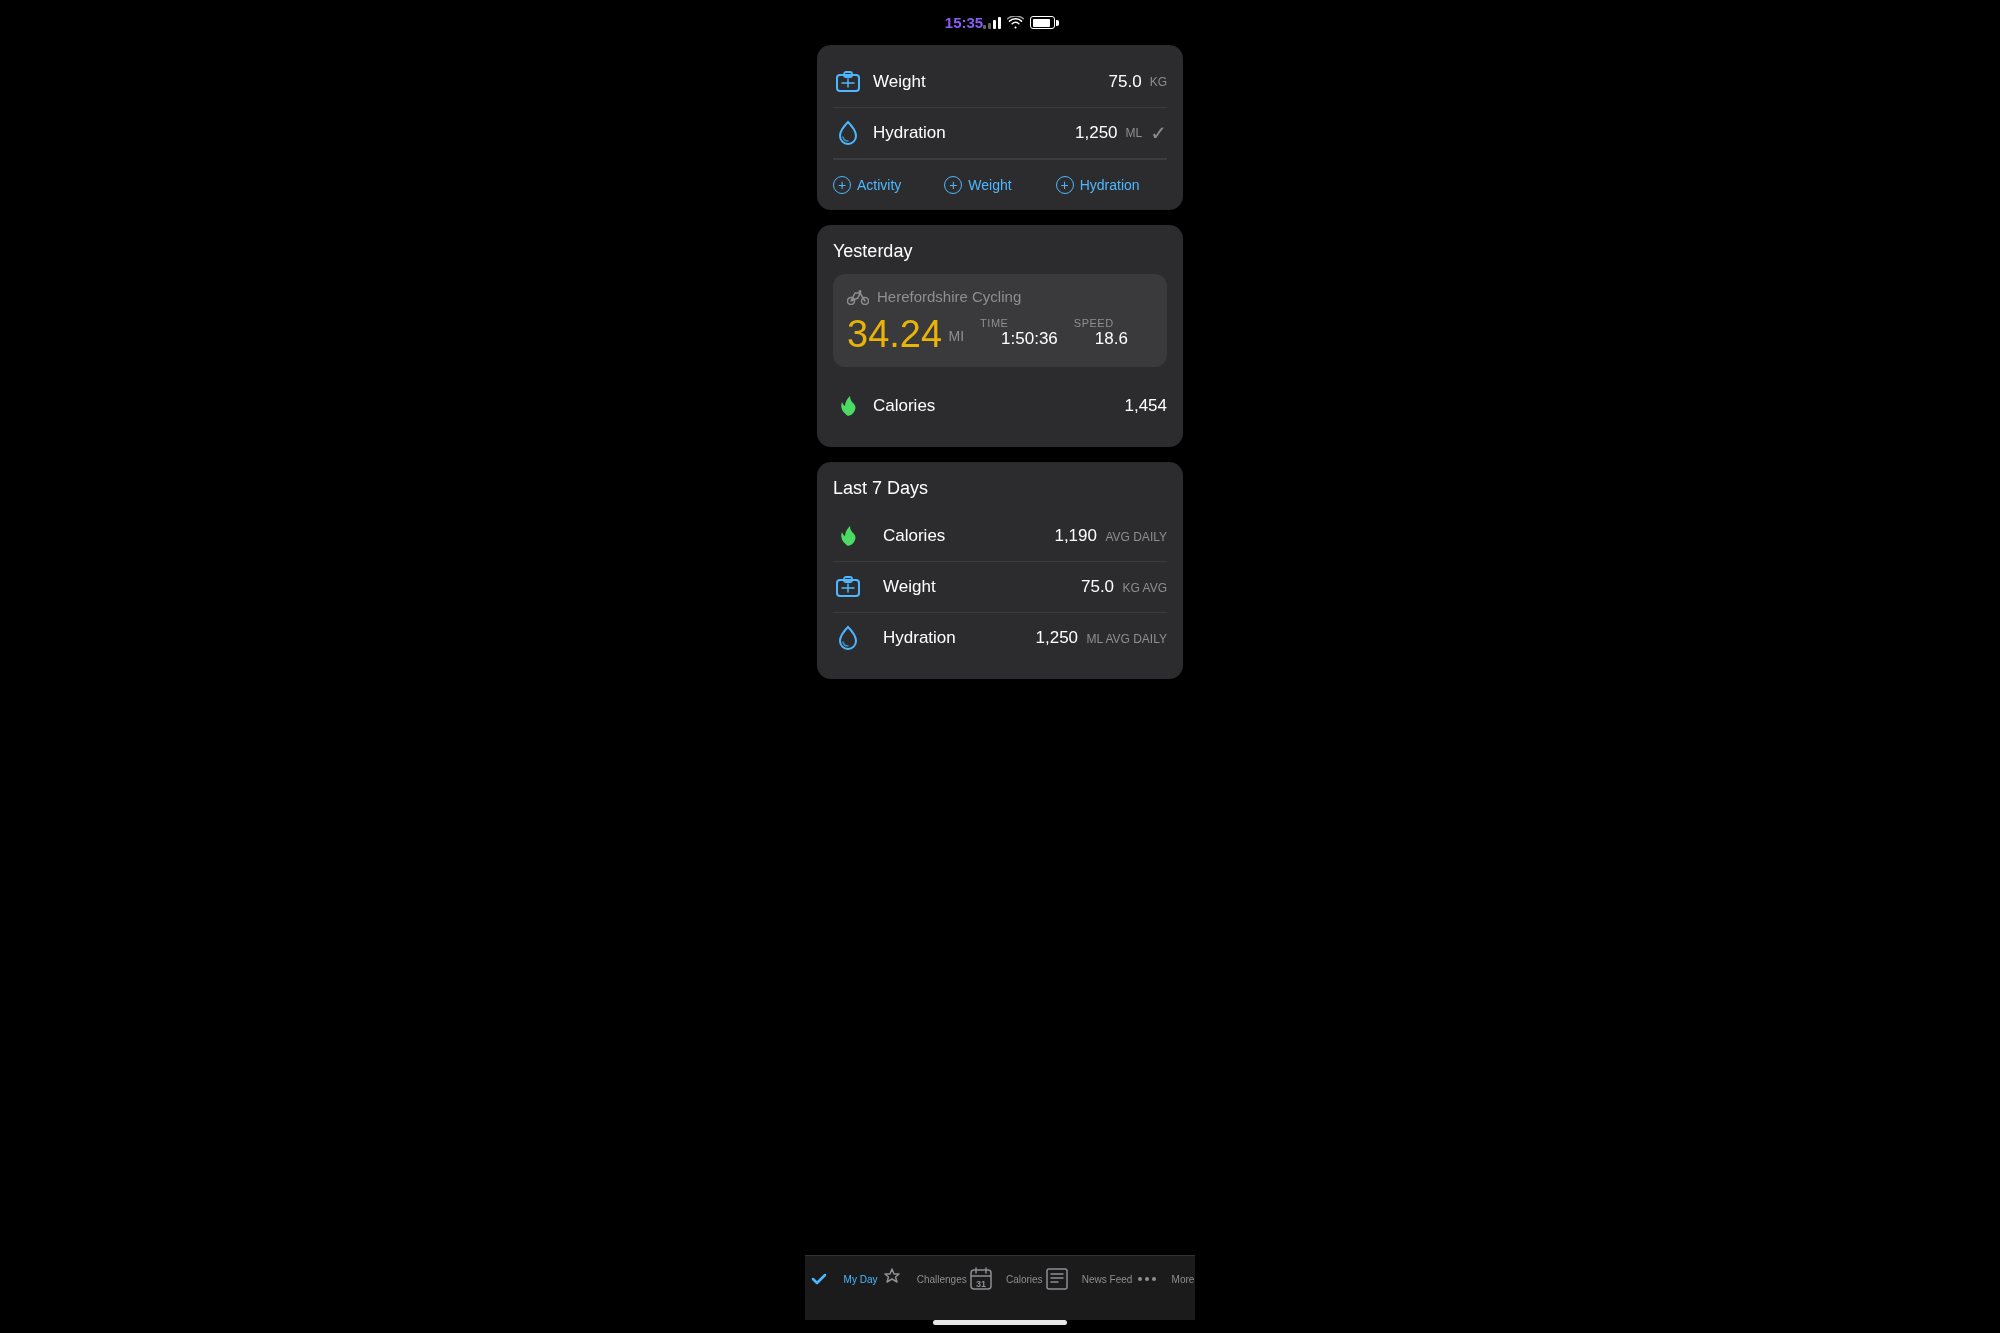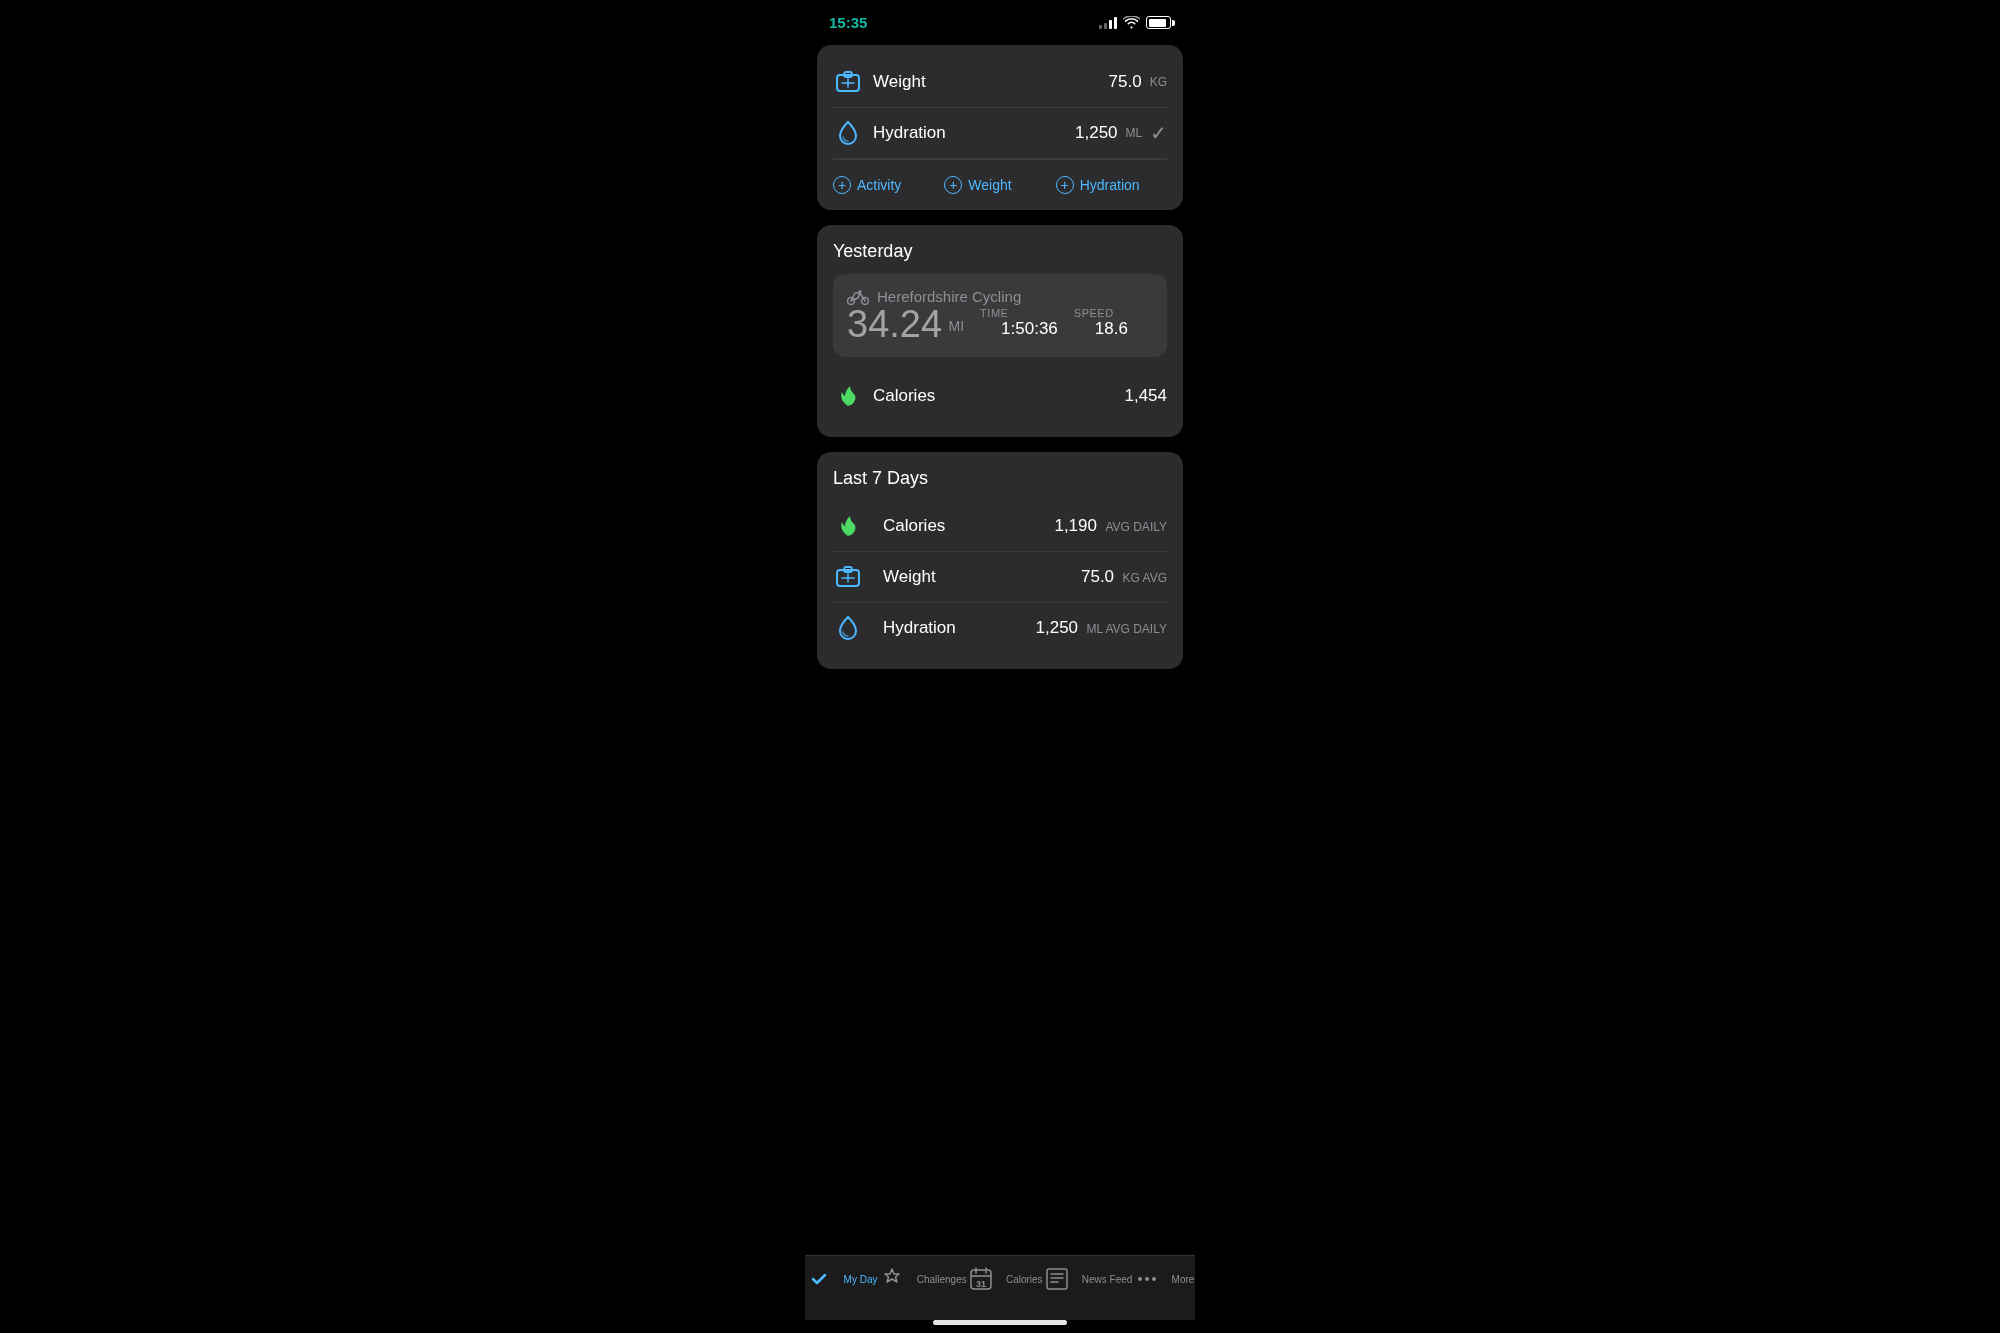--- a/index.html
+++ b/index.html
@@ -21,24 +21,24 @@
       background: #000;
       position: relative;
       display: flex;
       flex-direction: column;
       margin-top: 0;
     }
 
     
     .status-bar {
       display: flex;
-      justify-content: space-between;
+      justify-content: center;
       align-items: center;
       padding: 14px 24px 6px;
-      color: #14b8a6;
+      color: #8b5cf6;
       font-size: 15px;
       font-weight: 600;
     }
 
     .status-bar-right {
       display: flex;
       align-items: center;
       gap: 6px;
     }
 
@@ -203,35 +203,36 @@
       background: #3a3a3c;
       border-radius: 12px;
       padding: 14px;
       margin-bottom: 14px;
     }
 
     .activity-title-row {
       display: flex;
       align-items: center;
       gap: 8px;
+      margin-bottom: 10px;
     }
 
     .activity-name {
       color: #8e8e93;
       font-size: 15px;
     }
 
     .activity-stats-row {
       display: flex;
       align-items: flex-end;
       gap: 16px;
     }
 
     .activity-distance {
-      color: #a3a3a3;
+      color: #eab308;
       font-size: 38px;
       font-weight: 300;
       line-height: 1;
     }
 
     .activity-distance-unit {
       color: #8e8e93;
       font-size: 14px;
       font-weight: 400;
       margin-left: 2px;

